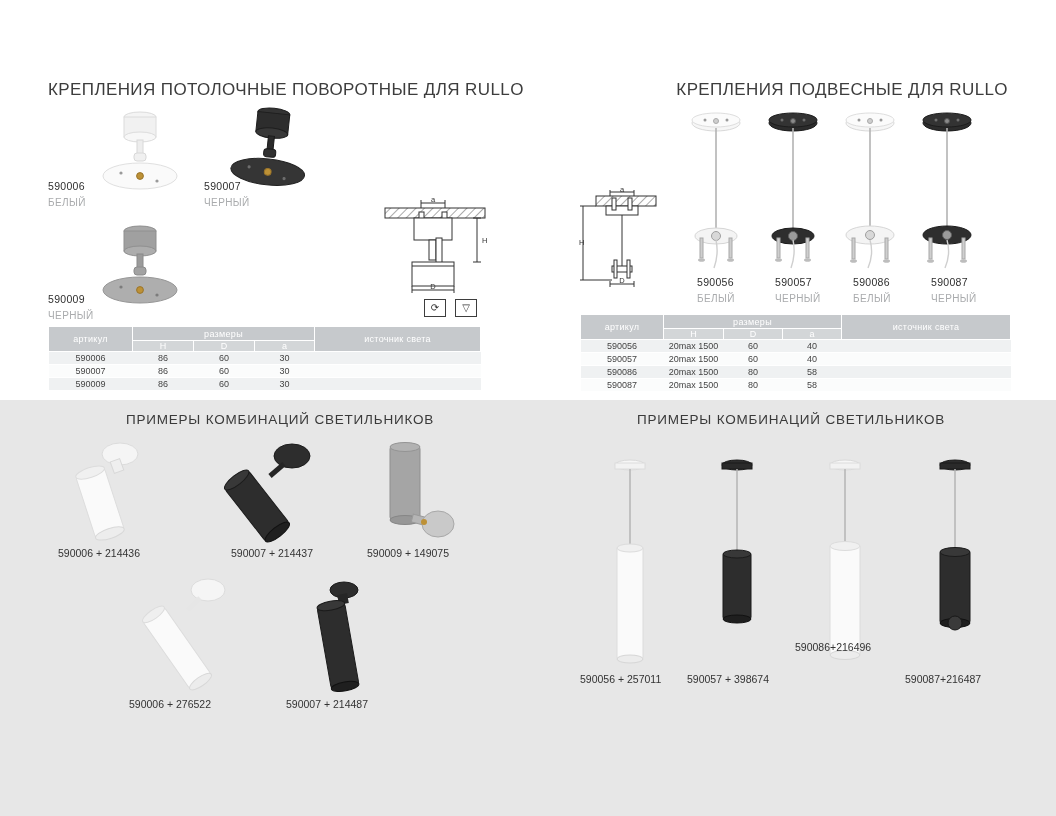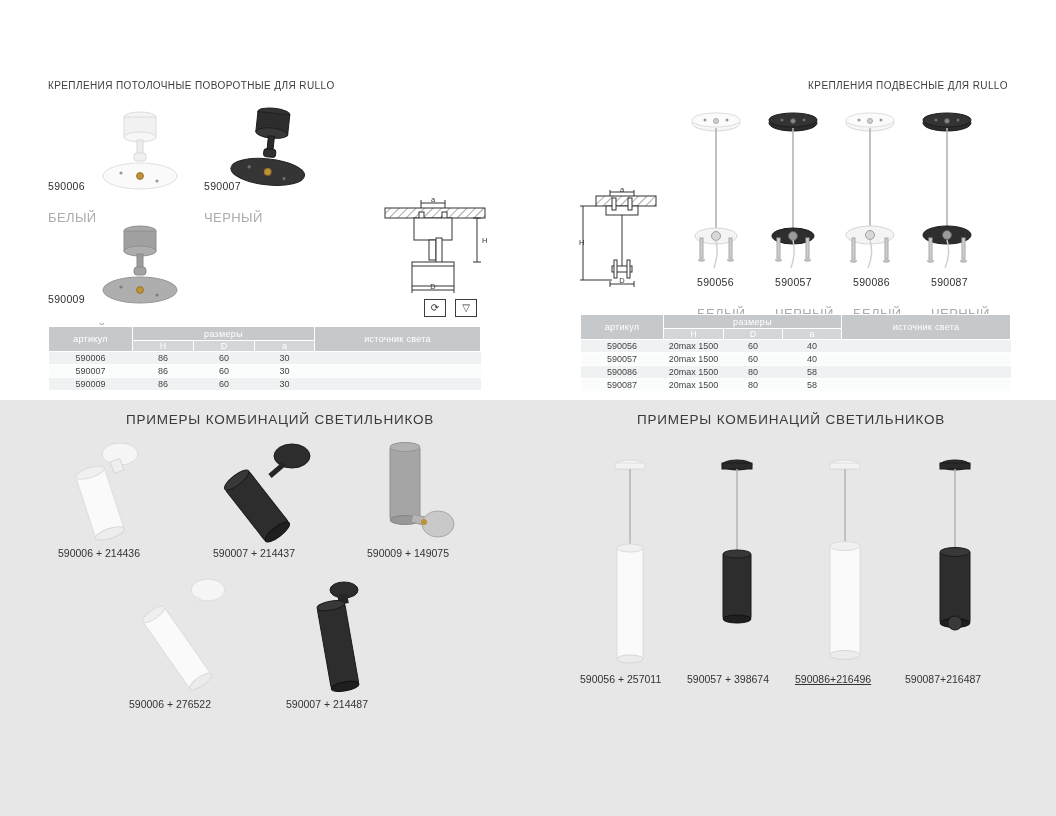--- a/index.html
+++ b/index.html
@@ -5,26 +5,26 @@
   html,body{margin:0;padding:0;}
   body{
     width:1056px;height:816px;position:relative;overflow:hidden;
     background:#ffffff;
     font-family:"Liberation Sans",sans-serif;
     color:#3a3a3a;
   }
   .abs{position:absolute;}
   
   .sec-title{
-    font-size:10px;letter-spacing:.4px;color:#3d3d3d;white-space:nowrap;
+    font-size:17px;letter-spacing:.4px;color:#3d3d3d;white-space:nowrap;
   }
   .sec-title.right{text-align:center;}
   
   .prod-label .art{font-size:10.5px;color:#2f2f2f;letter-spacing:.3px;}
-  .prod-label .clr{font-size:13px;color:#a9abad;letter-spacing:.4px;margin-top:18px;}
+  .prod-label .clr{font-size:10px;color:#a9abad;letter-spacing:.4px;margin-top:5px;}
   
   .spec-table{border-collapse:collapse;table-layout:fixed;font-size:9px;}
   .spec-table th{font-weight:normal;color:#ffffff;padding:0;border:1px solid #ffffff;}
   .spec-table .th-main{background:#c6c9cc;height:13px;letter-spacing:.3px;}
   .spec-table .th-sub{background:#d3d6d8;height:10px;}
   .spec-table td{
     text-align:center;height:12px;padding:0;color:#444;
     border-top:1px solid #ffffff;border-bottom:1px solid #ffffff;
   }
   .spec-table tr.odd td{background:#eff1f2;}
@@ -389,21 +389,21 @@
     <rect x="22" y="8" width="30" height="74" rx="3" fill="#a5a5a5" stroke="#8f8f8f"></rect>
     <ellipse cx="37" cy="9" rx="15" ry="4.5" fill="#b2b2b2" stroke="#949494"></ellipse>
     <ellipse cx="37" cy="82" rx="15" ry="4.5" fill="#979797" stroke="#868686"></ellipse>
     <rect x="44" y="78" width="16" height="8" fill="#b5b5b5" stroke="#9a9a9a" transform="rotate(15 52 82)"></rect>
     <ellipse cx="70" cy="86" rx="16" ry="13" fill="#c9c9c9" stroke="#a8a8a8"></ellipse>
     <circle cx="56" cy="84" r="3" fill="#bd9136"></circle>
   </svg>
 </div>
 
 <div class="abs combo-label" style="left:58px;width:100px;top:547px;">590006 + 214436</div>
-<div class="abs combo-label" style="left:213px;width:100px;top:547px;">590007 + 214437</div>
+<div class="abs combo-label" style="left:231px;width:100px;top:547px;">590007 + 214437</div>
 <div class="abs combo-label" style="left:367px;width:100px;top:547px;">590009 + 149075</div>
 
 <div class="abs" style="left:132px;top:574px;">
   <svg width="110" height="118" viewBox="0 0 110 118">
     <ellipse cx="76" cy="16" rx="17" ry="11" fill="#f5f5f5" stroke="#dcdcdc"></ellipse>
     <line x1="68" y1="24" x2="56" y2="36" stroke="#e6e6e6" stroke-width="5"></line>
     <g transform="rotate(-35 45 74)">
       <rect x="32" y="32" width="26" height="84" rx="4" fill="#fafafa" stroke="#dcdcdc"></rect>
       <ellipse cx="45" cy="33" rx="13" ry="4.5" fill="#efefef" stroke="#dcdcdc"></ellipse>
       <ellipse cx="45" cy="115" rx="13" ry="4.5" fill="#ececec" stroke="#d8d8d8"></ellipse>
@@ -462,14 +462,14 @@
     <line x1="35" y1="14" x2="35" y2="96" stroke="#b5b5b5" stroke-width="1.5"></line>
     <rect x="20" y="96" width="30" height="72" rx="2" fill="#2d2d2d" stroke="#1b1b1b"></rect>
     <ellipse cx="35" cy="97" rx="15" ry="4.5" fill="#383838" stroke="#1b1b1b"></ellipse>
     <ellipse cx="35" cy="168" rx="15" ry="4.5" fill="#1f1f1f" stroke="#111"></ellipse>
     <circle cx="35" cy="168" r="7" fill="#3a3a3a" stroke="#181818"></circle>
   </svg>
 </div>
 
 <div class="abs combo-label" style="left:580px;width:100px;top:673px;">590056 + 257011</div>
 <div class="abs combo-label" style="left:687px;width:100px;top:673px;">590057 + 398674</div>
-<div class="abs combo-label" style="left:795px;width:100px;top:673px;text-decoration:underline;">590086+216496</div>
+<div class="abs combo-label" style="left:795px;width:100px;top:641px;">590086+216496</div>
 <div class="abs combo-label" style="left:905px;width:100px;top:673px;">590087+216487</div>
 
 </body></html>

